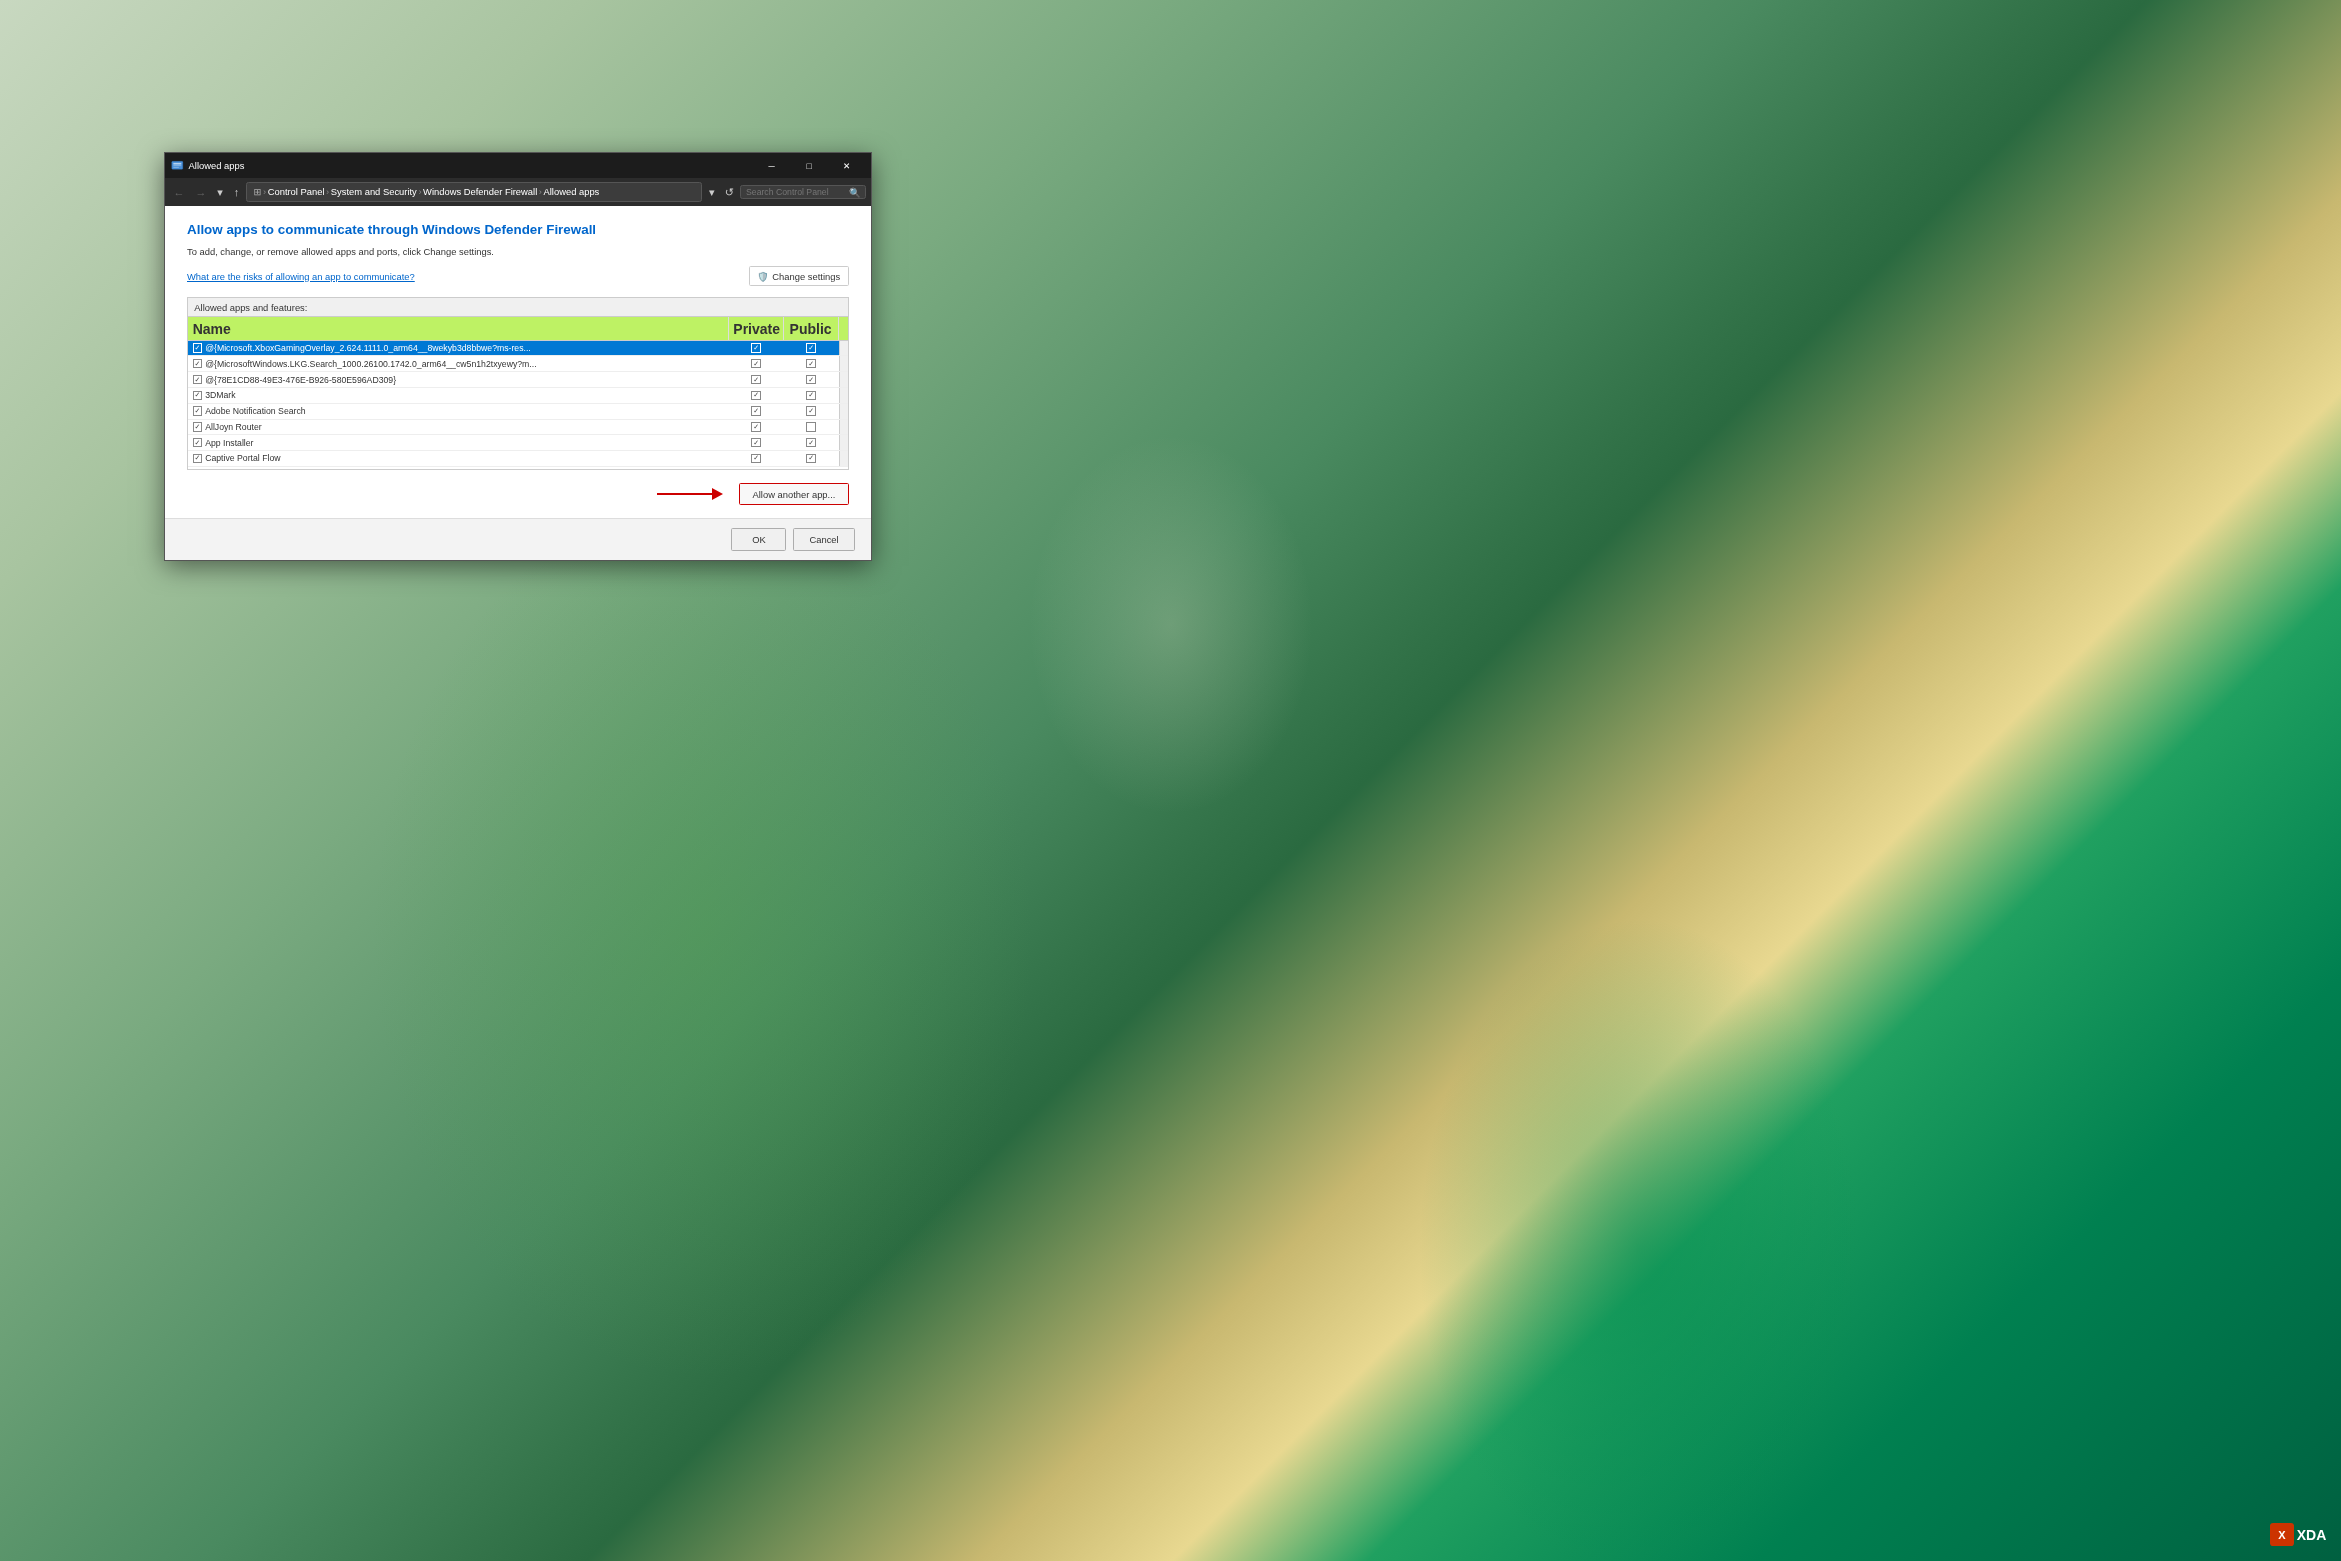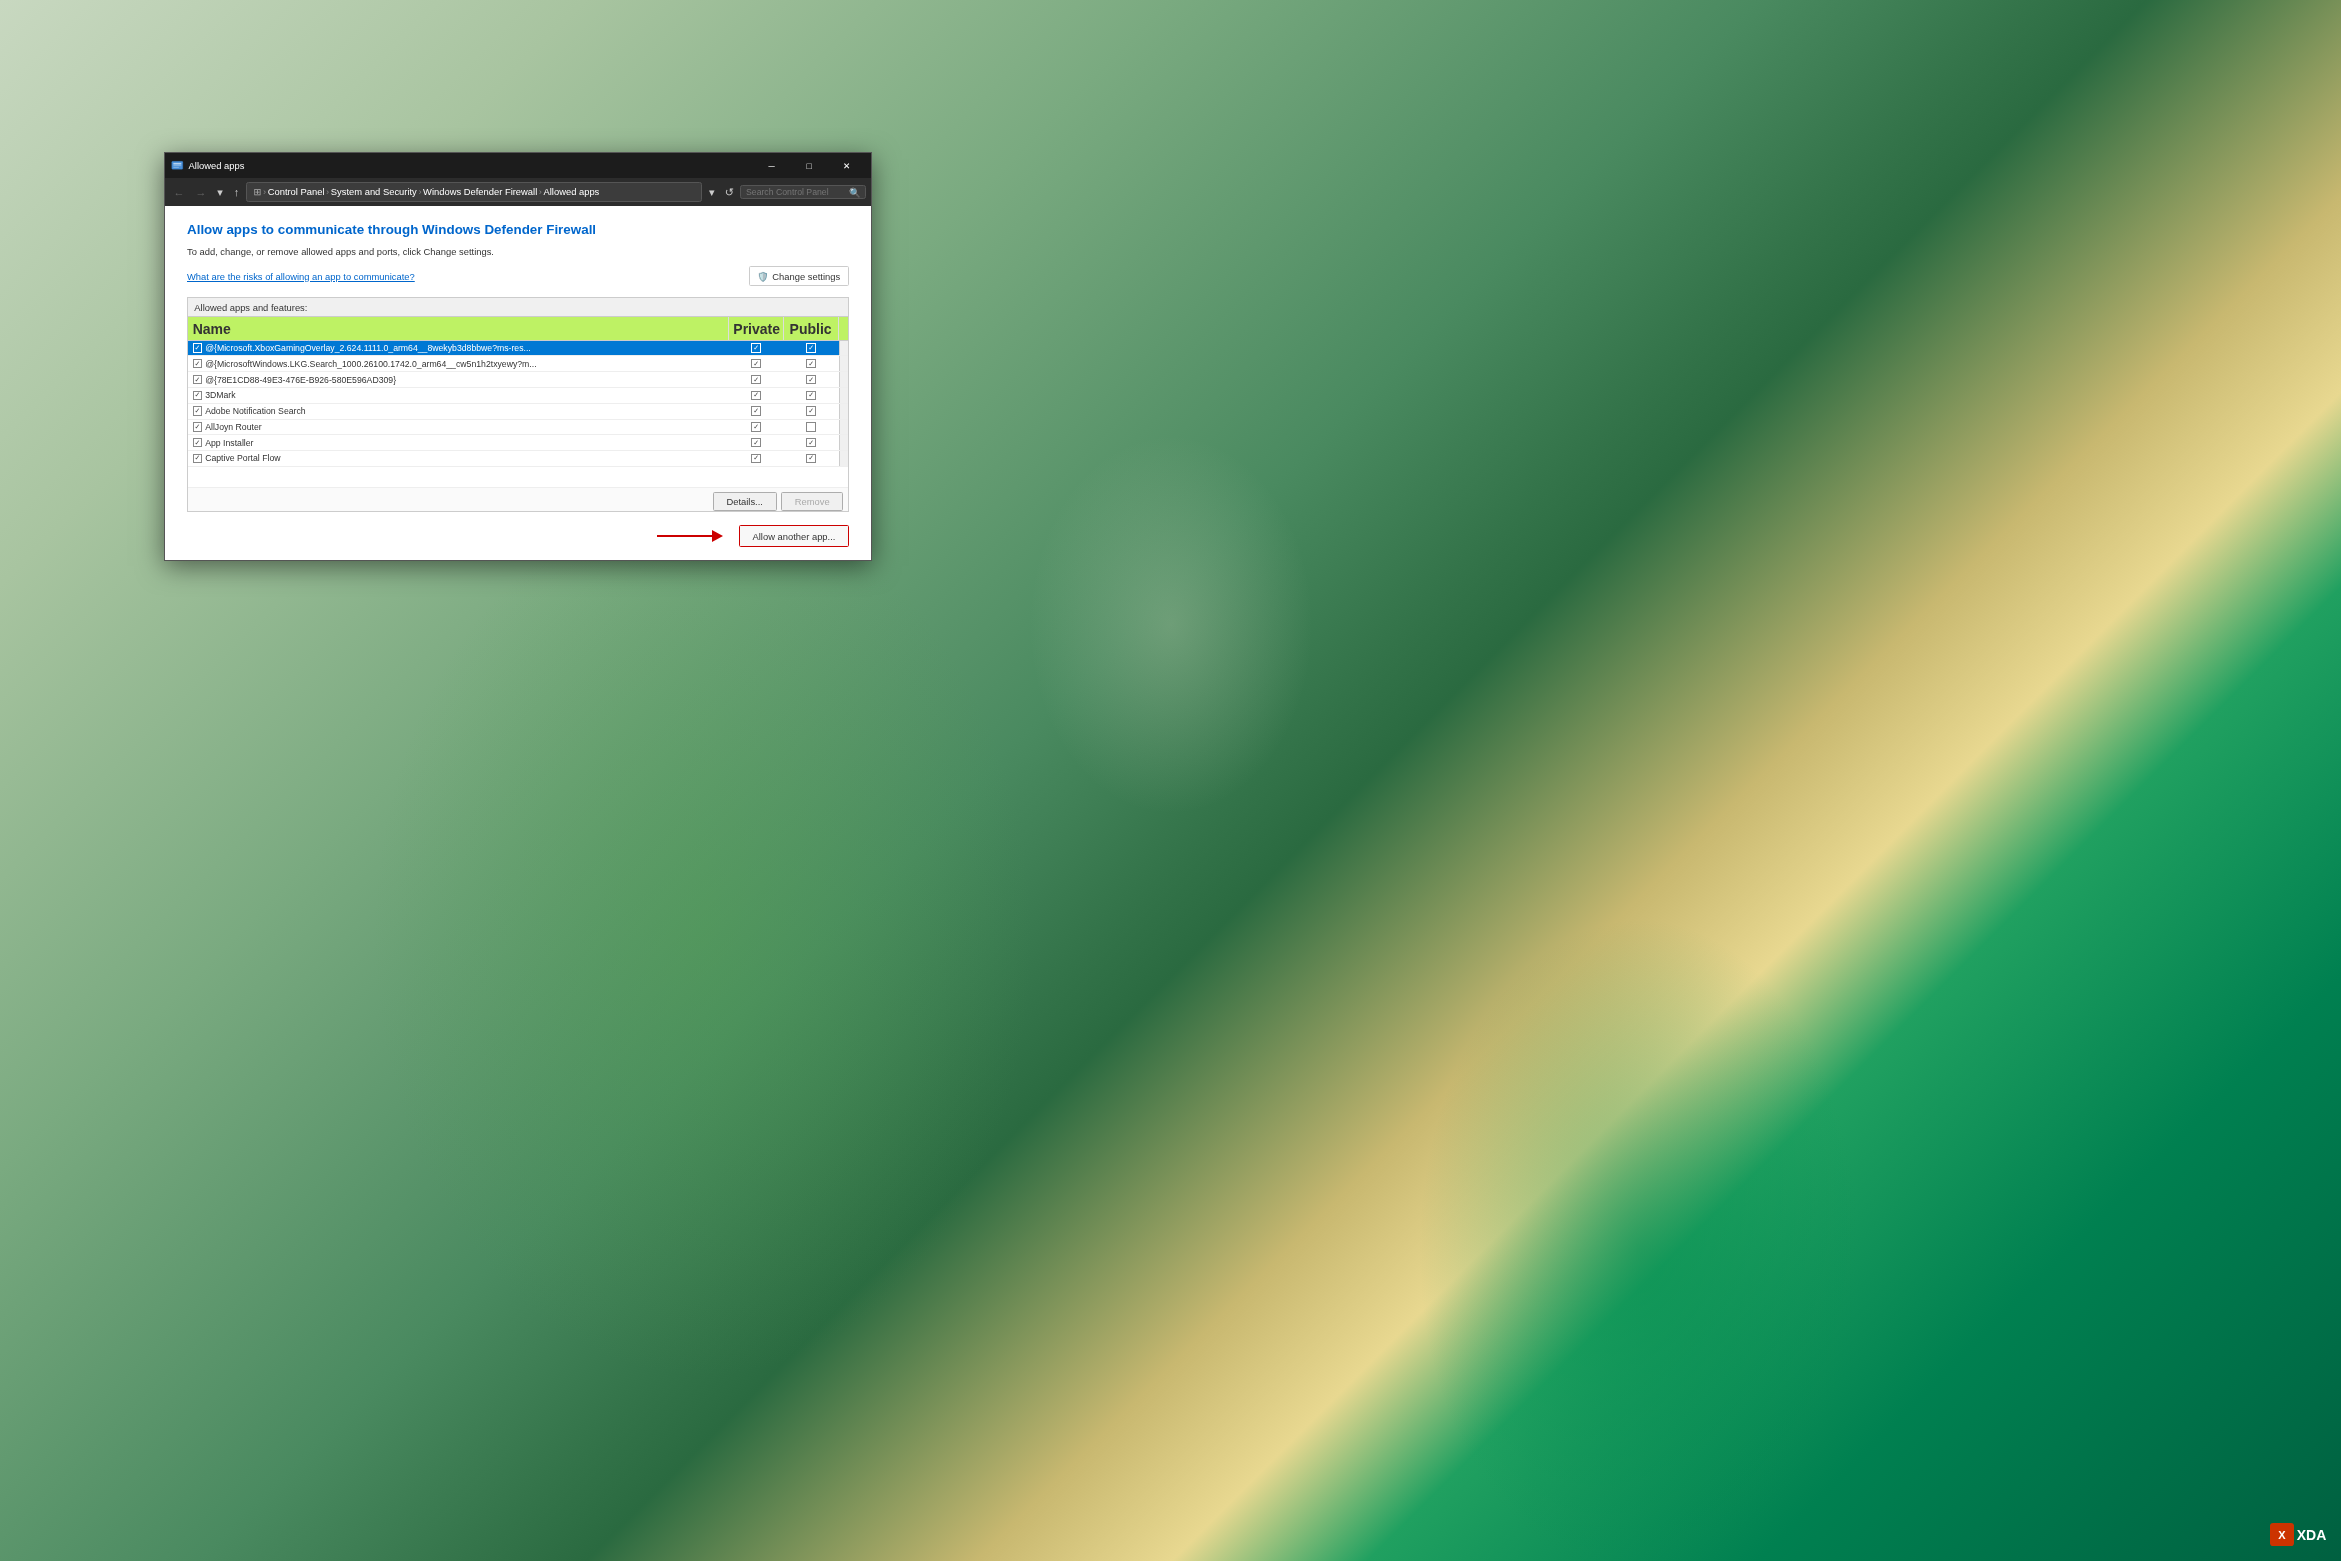--- a/index.html
+++ b/index.html
@@ -538,35 +538,35 @@
             </div>
             <div class="td center">
               <div class="checkbox-icon checked-dark"></div>
             </div>
             <div style="border-left:0.8px solid #ccc; background:#f0f0f0;"></div>
           </div>
 
         </div>
       </div>
 
-      <div class="bottom-buttons-row">
-        <button class="action-btn">Details...</button>
-        <button class="action-btn disabled">Remove</button>
-      </div>
     </div>
 
     <div class="allow-another-row">
 
       <div class="arrow-annotation">
         <div class="arrow-shaft"></div>
         <div class="arrow-head"></div>
       </div>
       <button class="allow-another-btn">Allow another app...</button>
     </div>
   </div>
 
+  <div class="dialog-footer">
+    <button class="footer-btn">OK</button>
+    <button class="footer-btn">Cancel</button>
+  </div>
 </div>
 
 <div class="xda-logo">
   <div class="xda-icon">X</div>
   <span>XDA</span>
 </div>
 
 
 </body></html>

